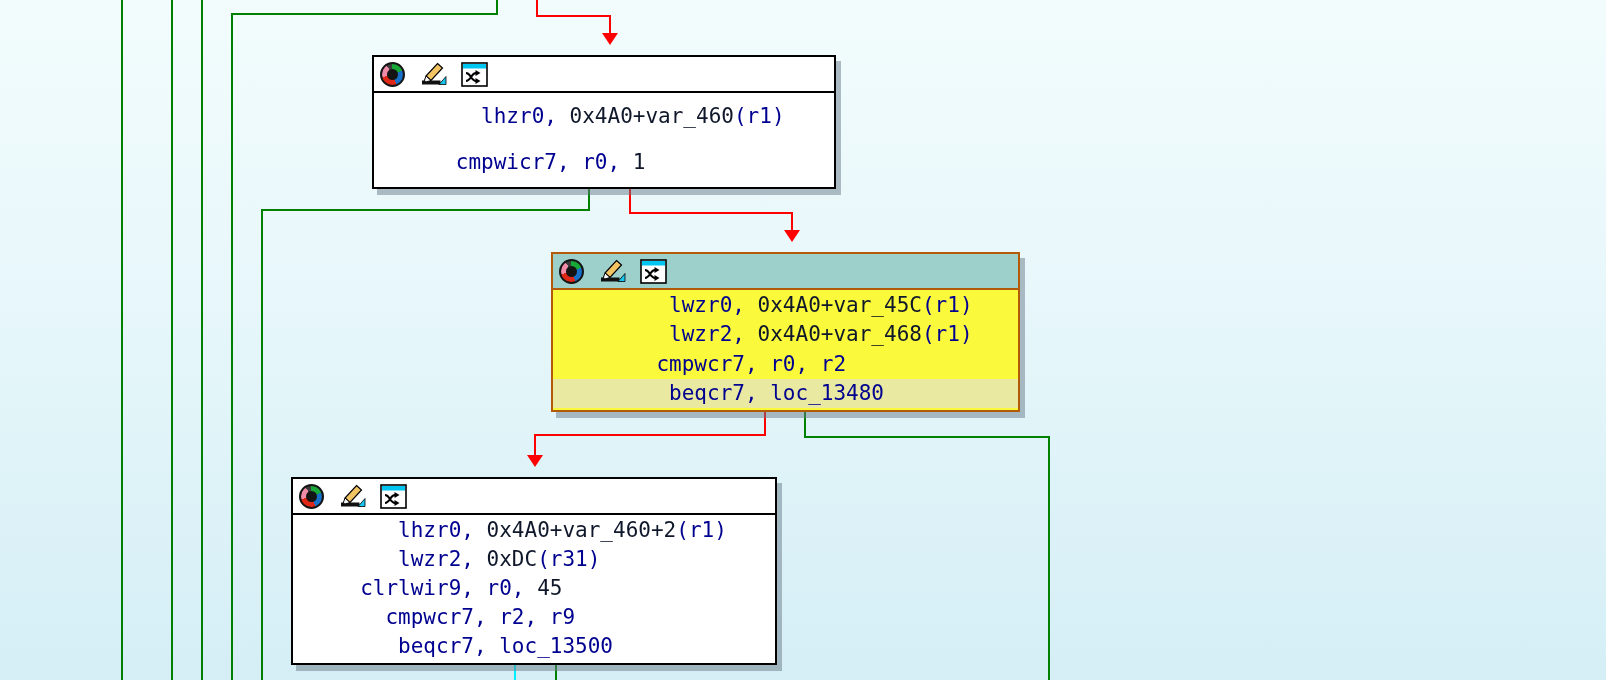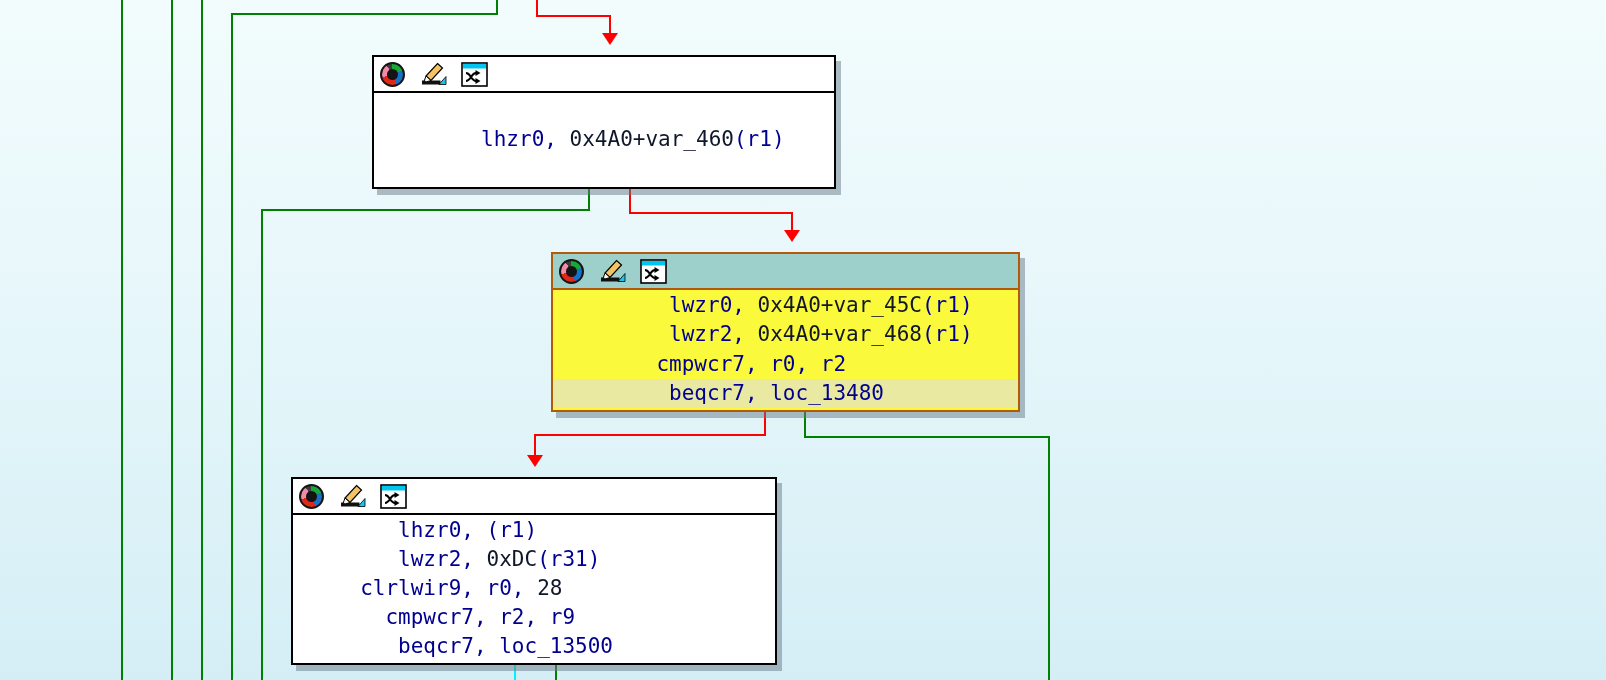--- a/index.html
+++ b/index.html
@@ -91,20 +91,21 @@
           <rect x="1" y="1" width="25" height="23" fill="#ffffff" stroke="#000" stroke-width="1.6"></rect>
           <rect x="2" y="2" width="23" height="4.5" fill="#00c5f0"></rect>
           <path d="M5 19 C10 19 10 11 15 11 M5 11 C10 11 10 19 15 19" stroke="#000" stroke-width="2" fill="none"></path>
           <polygon points="14.5,8 14.5,14 19.5,11" fill="#000"></polygon>
           <polygon points="14.5,16 14.5,22 19.5,19" fill="#000"></polygon>
         </svg>
       </span>
     </div>
     <div class="block-body">
           <div class="insn-row"><span class="mn c-b">lhz</span><span class="c-b">r0, </span><span class="c-g">0x4A0+var_460</span><span class="c-b">(r1)</span></div>
+          <div class="insn-row"><span class="mn c-b">cmpwi</span><span class="c-b">cr7, r0, </span><span class="c-g">1</span></div>
         </div>
   </div>
 
   <div class="block selected pad-b2" style="left: 551px; top: 242px; width: 469px; height: 160px;">
     <div class="block-title">
       <span class="icon">
         <span class="wheel"></span>
       </span>
       <span class="icon">
         <svg width="28" height="26" viewBox="0 0 28 26">
@@ -151,21 +152,21 @@
         <svg width="27" height="25" viewBox="0 0 27 25">
           <rect x="1" y="1" width="25" height="23" fill="#ffffff" stroke="#000" stroke-width="1.6"></rect>
           <rect x="2" y="2" width="23" height="4.5" fill="#00c5f0"></rect>
           <path d="M5 19 C10 19 10 11 15 11 M5 11 C10 11 10 19 15 19" stroke="#000" stroke-width="2" fill="none"></path>
           <polygon points="14.5,8 14.5,14 19.5,11" fill="#000"></polygon>
           <polygon points="14.5,16 14.5,22 19.5,19" fill="#000"></polygon>
         </svg>
       </span>
     </div>
     <div class="block-body">
-          <div class="insn-row"><span class="mn c-b">lhz</span><span class="c-b">r0, </span><span class="c-b">(r1)</span></div>
+          <div class="insn-row"><span class="mn c-b">lhz</span><span class="c-b">r0, </span><span class="c-g">0x4A0+var_460+2</span><span class="c-b">(r1)</span></div>
           <div class="insn-row"><span class="mn c-b">lwz</span><span class="c-b">r2, </span><span class="c-g">0xDC</span><span class="c-b">(r31)</span></div>
-          <div class="insn-row"><span class="mn c-b">clrlwi</span><span class="c-b">r9, r0, </span><span class="c-g">28</span></div>
+          <div class="insn-row"><span class="mn c-b">clrlwi</span><span class="c-b">r9, r0, </span><span class="c-g">45</span></div>
           <div class="insn-row"><span class="mn c-b">cmpw</span><span class="c-b">cr7, r2, r9</span></div>
           <div class="insn-row"><span class="mn c-b">beq</span><span class="c-b">cr7, loc_13500</span></div>
         </div>
   </div>
 </div>
 </div>
 
 </body></html>

